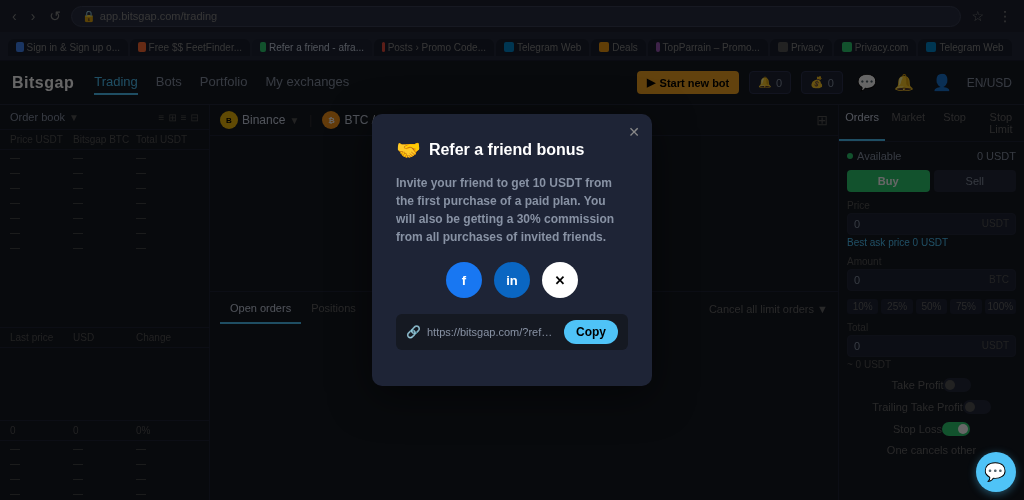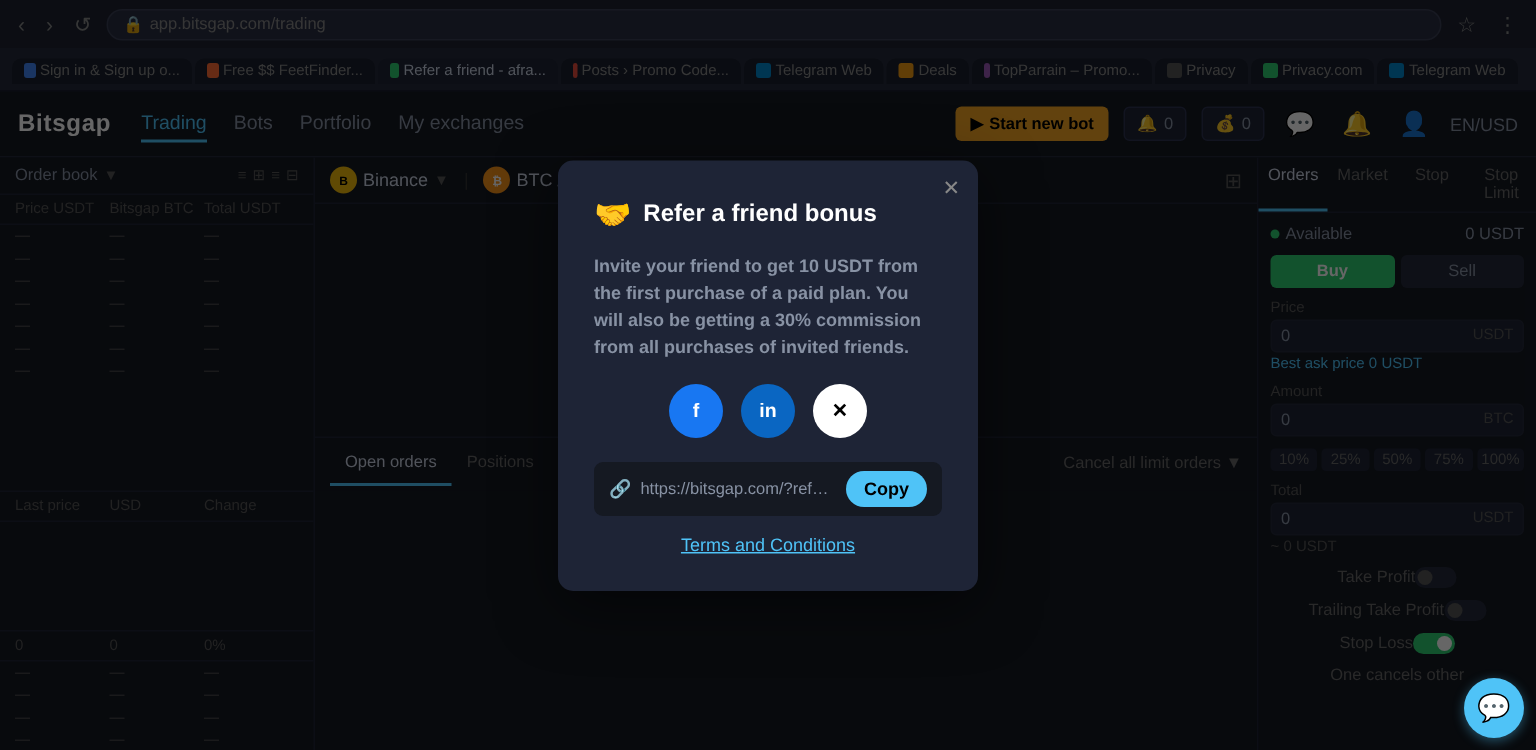--- a/index.html
+++ b/index.html
@@ -833,19 +833,18 @@
     <div class="social-row">
       <button class="social-btn fb-btn">f</button>
       <button class="social-btn li-btn">in</button>
       <button class="social-btn x-btn">✕</button>
     </div>
     <div class="referral-row">
       <span class="referral-link-icon">🔗</span>
       <span class="referral-url">https://bitsgap.com/?ref=38c4b7</span>
       <button class="copy-btn">Copy</button>
     </div>
-    <div class="terms-link">Terms and Conditions</div>
   </div>
 </div>
 
 <button class="chat-btn">
   <span>💬</span>
 </button>
 
 </body></html>

